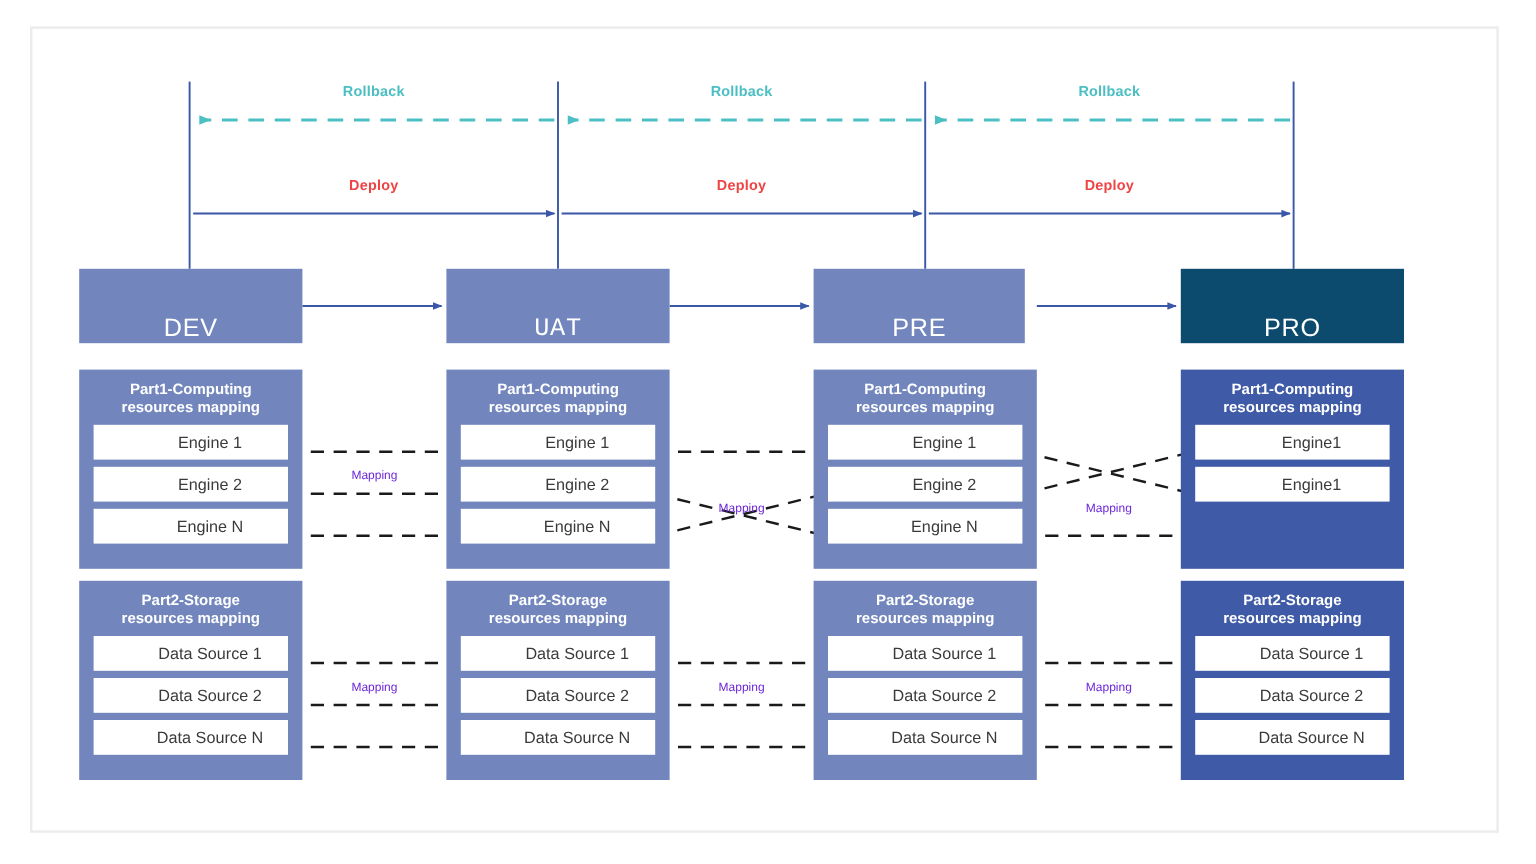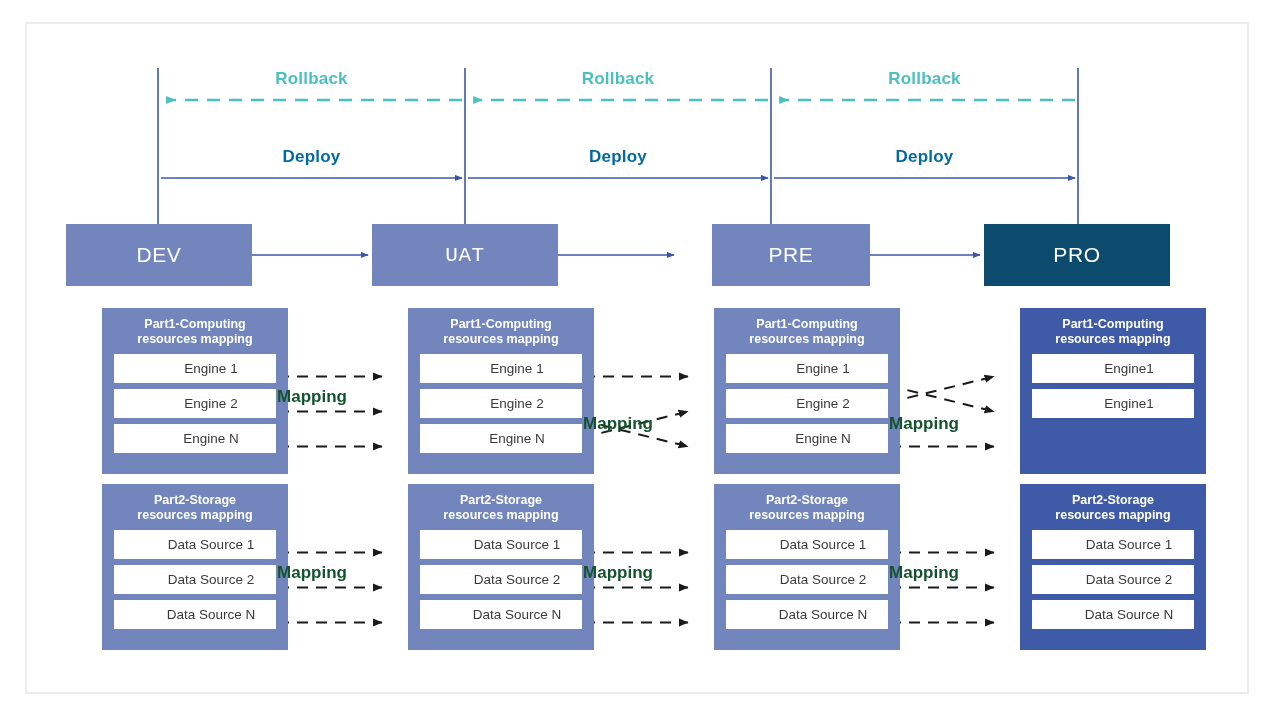--- a/index.html
+++ b/index.html
@@ -39,47 +39,46 @@
     left: 0;
     top: 0;
     width: 1280px;
     height: 720px;
     pointer-events: none;
   }
 
   
   .flow-label {
     position: absolute;
-    font-size: 17px;
+    font-size: 12px;
     font-weight: bold;
     white-space: nowrap;
     transform: translateX(-50%);
     letter-spacing: 0.2px;
   }
   .flow-label.rollback { color: #4bbfc3; }
-  .flow-label.deploy   { color: #0369a1; }
+  .flow-label.deploy   { color: #ef4444; }
 
   
   .env-bar {
     position: absolute;
     height: 62px;
     display: flex;
-    align-items: center;
+    align-items: flex-end;
     justify-content: center;
     color: #ffffff;
     font-size: 21px;
     letter-spacing: 0.6px;
   }
 
   
   .panel {
     position: absolute;
     box-sizing: border-box;
     padding: 9px 12px 11px 12px;
-    margin-left: 36px;
   }
   .panel-title {
     color: #ffffff;
     font-size: 12.5px;
     font-weight: bold;
     line-height: 15px;
     text-align: center;
     margin-bottom: 7px;
     white-space: pre-line;
   }
@@ -96,23 +95,23 @@
     justify-content: center;
     color: #3a3a3a;
     font-size: 13.5px;
     box-sizing: border-box;
     padding-left: 32px;
   }
 
   
   .mapping-label {
     position: absolute;
-    color: #14532d;
-    font-size: 17px;
-    font-weight: bold;
+    color: #6d28d9;
+    font-size: 10px;
+    font-weight: normal;
     transform: translate(-50%, -50%);
     white-space: nowrap;
   }
 </style>
 </head>
 <body>
 
 <div id="stage">
   <div id="frame"></div>
 
@@ -177,21 +176,21 @@
       <div class="flow-label rollback" style="left: 618px; top: 69px;">Rollback</div>
       <div class="flow-label deploy" style="left: 618px; top: 147px;">Deploy</div>
       <div class="flow-label rollback" style="left: 924.5px; top: 69px;">Rollback</div>
       <div class="flow-label deploy" style="left: 924.5px; top: 147px;">Deploy</div>
       <div class="env-bar" style="left: 66px; top: 224px; width: 186px; background: rgb(114, 134, 189);">
         <span>DEV</span>
       </div>
       <div class="env-bar" style="left: 372px; top: 224px; width: 186px; background: rgb(114, 134, 189); font-family: Liberation Mono, monospace;">
         <span>UAT</span>
       </div>
-      <div class="env-bar" style="left: 678px; top: 224px; width: 158px; background: rgb(114, 134, 189); margin-left: 34px;">
+      <div class="env-bar" style="left: 678px; top: 224px; width: 176px; background: rgb(114, 134, 189);">
         <span>PRE</span>
       </div>
       <div class="env-bar" style="left: 984px; top: 224px; width: 186px; background: #0c4a6e;">
         <span>PRO</span>
       </div>
       <div class="panel" style="left: 66px; top: 308px; width: 186px; height: 166px; background: rgb(114, 134, 189);">
         <div class="panel-title">Part1-Computing
 resources mapping</div>
         <div class="panel-rows">
           <div class="res-row">Engine 1</div>

